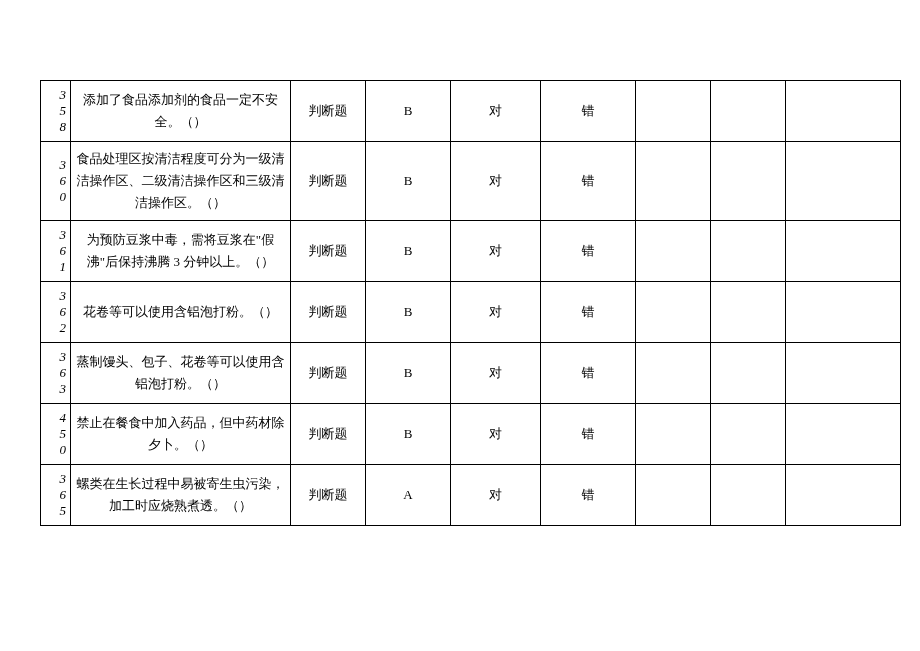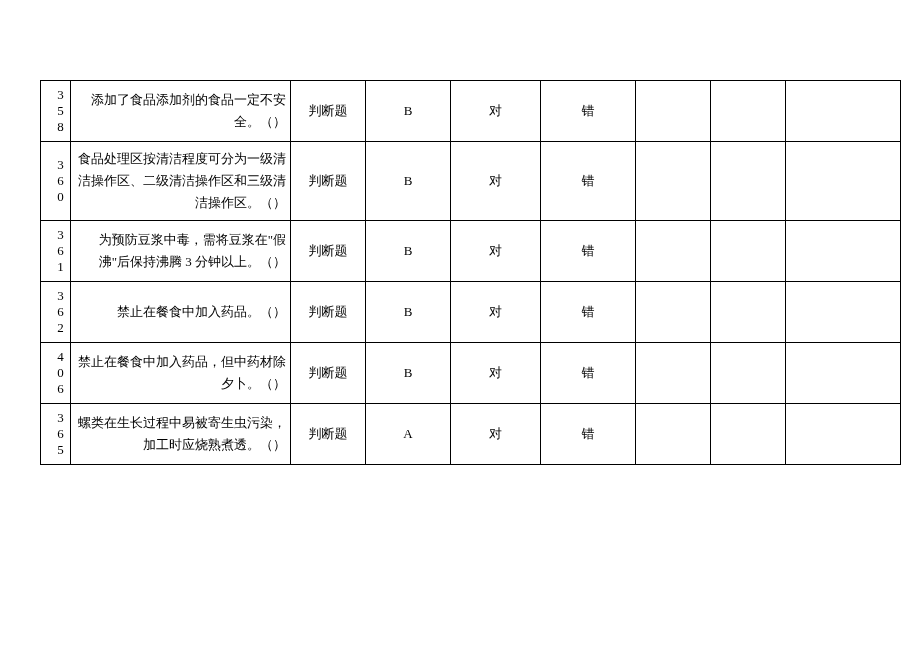--- a/index.html
+++ b/index.html
@@ -21,26 +21,27 @@
     }
     td {
       border: 1px solid #000;
       padding: 6px 4px;
       text-align: center;
       vertical-align: middle;
       word-wrap: break-word;
     }
     .col-num {
       width: 30px;
-      text-align: center;
+      text-align: right;
       padding-left: 14px;
+      font-style: italic;
     }
     .col-question {
       width: 220px;
-      text-align: right;
+      text-align: center;
       line-height: 1.7;
     }
     .col-type {
       width: 75px;
     }
     .col-ans {
       width: 85px;
     }
     .col-opt1 {
       width: 90px;
@@ -101,31 +102,42 @@
       <td class="col-type">判断题</td>
       <td class="col-ans">B</td>
       <td class="col-opt1">对</td>
       <td class="col-opt2">错</td>
       <td class="col-empty1"></td>
       <td class="col-empty2"></td>
       <td class="col-empty3"></td>
     </tr>
     <tr class="short">
       <td class="col-num">362</td>
-      <td class="col-question">禁止在餐食中加入药品。（）</td>
+      <td class="col-question">花卷等可以使用含铝泡打粉。（）</td>
       <td class="col-type">判断题</td>
       <td class="col-ans">B</td>
       <td class="col-opt1">对</td>
       <td class="col-opt2">错</td>
       <td class="col-empty1"></td>
       <td class="col-empty2"></td>
       <td class="col-empty3"></td>
     </tr>
     <tr class="med">
-      <td class="col-num">406</td>
+      <td class="col-num">363</td>
+      <td class="col-question">蒸制馒头、包子、花卷等可以使用含铝泡打粉。（）</td>
+      <td class="col-type">判断题</td>
+      <td class="col-ans">B</td>
+      <td class="col-opt1">对</td>
+      <td class="col-opt2">错</td>
+      <td class="col-empty1"></td>
+      <td class="col-empty2"></td>
+      <td class="col-empty3"></td>
+    </tr>
+    <tr class="med">
+      <td class="col-num">450</td>
       <td class="col-question">禁止在餐食中加入药品，但中药材除夕卜。（）</td>
       <td class="col-type">判断题</td>
       <td class="col-ans">B</td>
       <td class="col-opt1">对</td>
       <td class="col-opt2">错</td>
       <td class="col-empty1"></td>
       <td class="col-empty2"></td>
       <td class="col-empty3"></td>
     </tr>
     <tr class="med">

